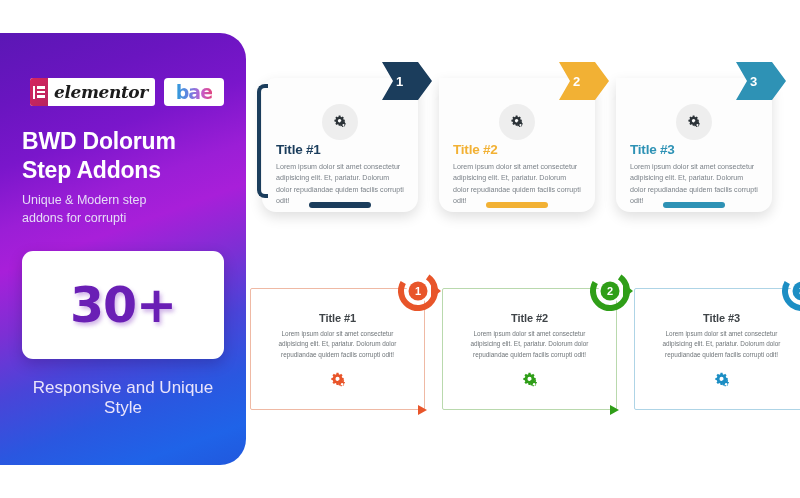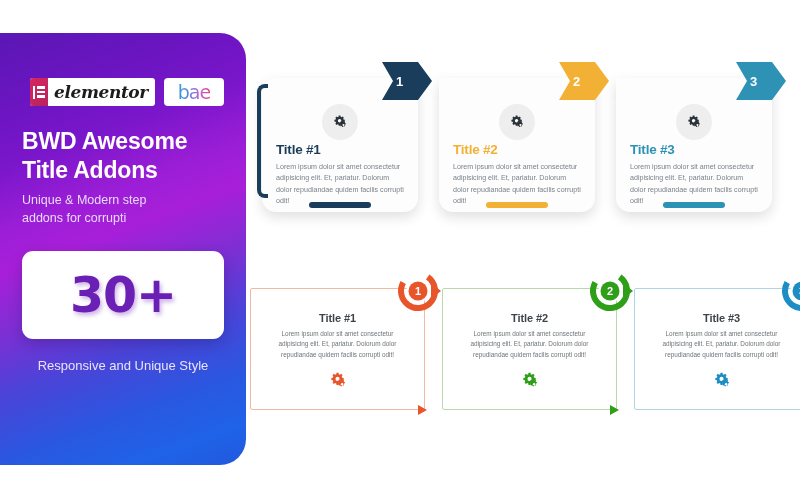--- a/index.html
+++ b/index.html
@@ -37,46 +37,46 @@
   .el-word{
     font-family:"DejaVu Serif", serif; font-style:italic; font-weight:700;
     font-size:17px; color:#1c1c1c; padding:0 7px 0 6px; letter-spacing:-0.4px;
     line-height:28px;
   }
   .logo-bae{
     background:#fff; border-radius:4px; height:28px; width:64px;
     display:flex; align-items:center; justify-content:center;
   }
   .bae-word{
-    font-family:"DejaVu Sans", sans-serif; font-weight:400; font-size:19px;
+    font-family:"DejaVu Sans", sans-serif; font-weight:700; font-size:19px;
     letter-spacing:-1px; line-height:1;
     background:linear-gradient(90deg,#2d9cdb 0%,#6f7fe0 40%,#c35fd0 70%,#e0457f 100%);
     -webkit-background-clip:text; background-clip:text; color:transparent;
   }
 
   .promo-title{
     margin-top:21px; font-size:23px; font-weight:700; line-height:1.26;
     letter-spacing:-0.2px;
   }
   .promo-sub{
     margin-top:7px; font-size:12.5px; line-height:1.42; color:#e6dcf7; font-weight:400;
   }
   .badge-card{
     margin-top:24px; background:#fff; border-radius:11px;
-    height:88px; display:flex; align-items:center; justify-content:center;
+    height:108px; display:flex; align-items:center; justify-content:center;
     box-shadow:0 5px 14px rgba(20,0,60,.22);
   }
   .badge-num{
     font-size:49px; font-weight:800; letter-spacing:-1px;
     color:#6a1fb5;
     text-shadow:2px 3px 4px rgba(120,40,190,.35);
     font-family:"DejaVu Sans", sans-serif;
   }
   .promo-foot{
-    margin-top:19px; text-align:center; font-size:13px; color:#eae4fb; font-weight:400;
+    margin-top:19px; text-align:center; font-size:17px; color:#eae4fb; font-weight:400;
   }
 
   
   .stage{ position:absolute; left:246px; top:0; right:0; bottom:0; background:#fff; }
 
   
   .row-top{ position:absolute; left:8px; top:62px; display:flex; gap:13px; }
   .rcard{ position:relative; width:164px; height:160px; }
   .rcard .body{
     position:absolute; left:8px; top:16px; right:0; bottom:10px;
@@ -166,22 +166,22 @@
           </div>
       </div>
       <div class="el-word">elementor</div>
     </div>
     <div class="logo-bae">
       <span class="bae-word">bae</span>
     </div>
   </div>
 
   <h1 class="promo-title">
-    <span>BWD Awesome</span><br>
-    <span>Title Addons</span>
+    <span>BWD Dolorum</span><br>
+    <span>Step Addons</span>
   </h1>
 
   <div class="promo-sub">
     <span>Unique &amp; Modern step</span><br>
     <span>addons for corrupti</span>
   </div>
 
   <div class="badge-card">
     <span class="badge-num">30+</span>
   </div>

